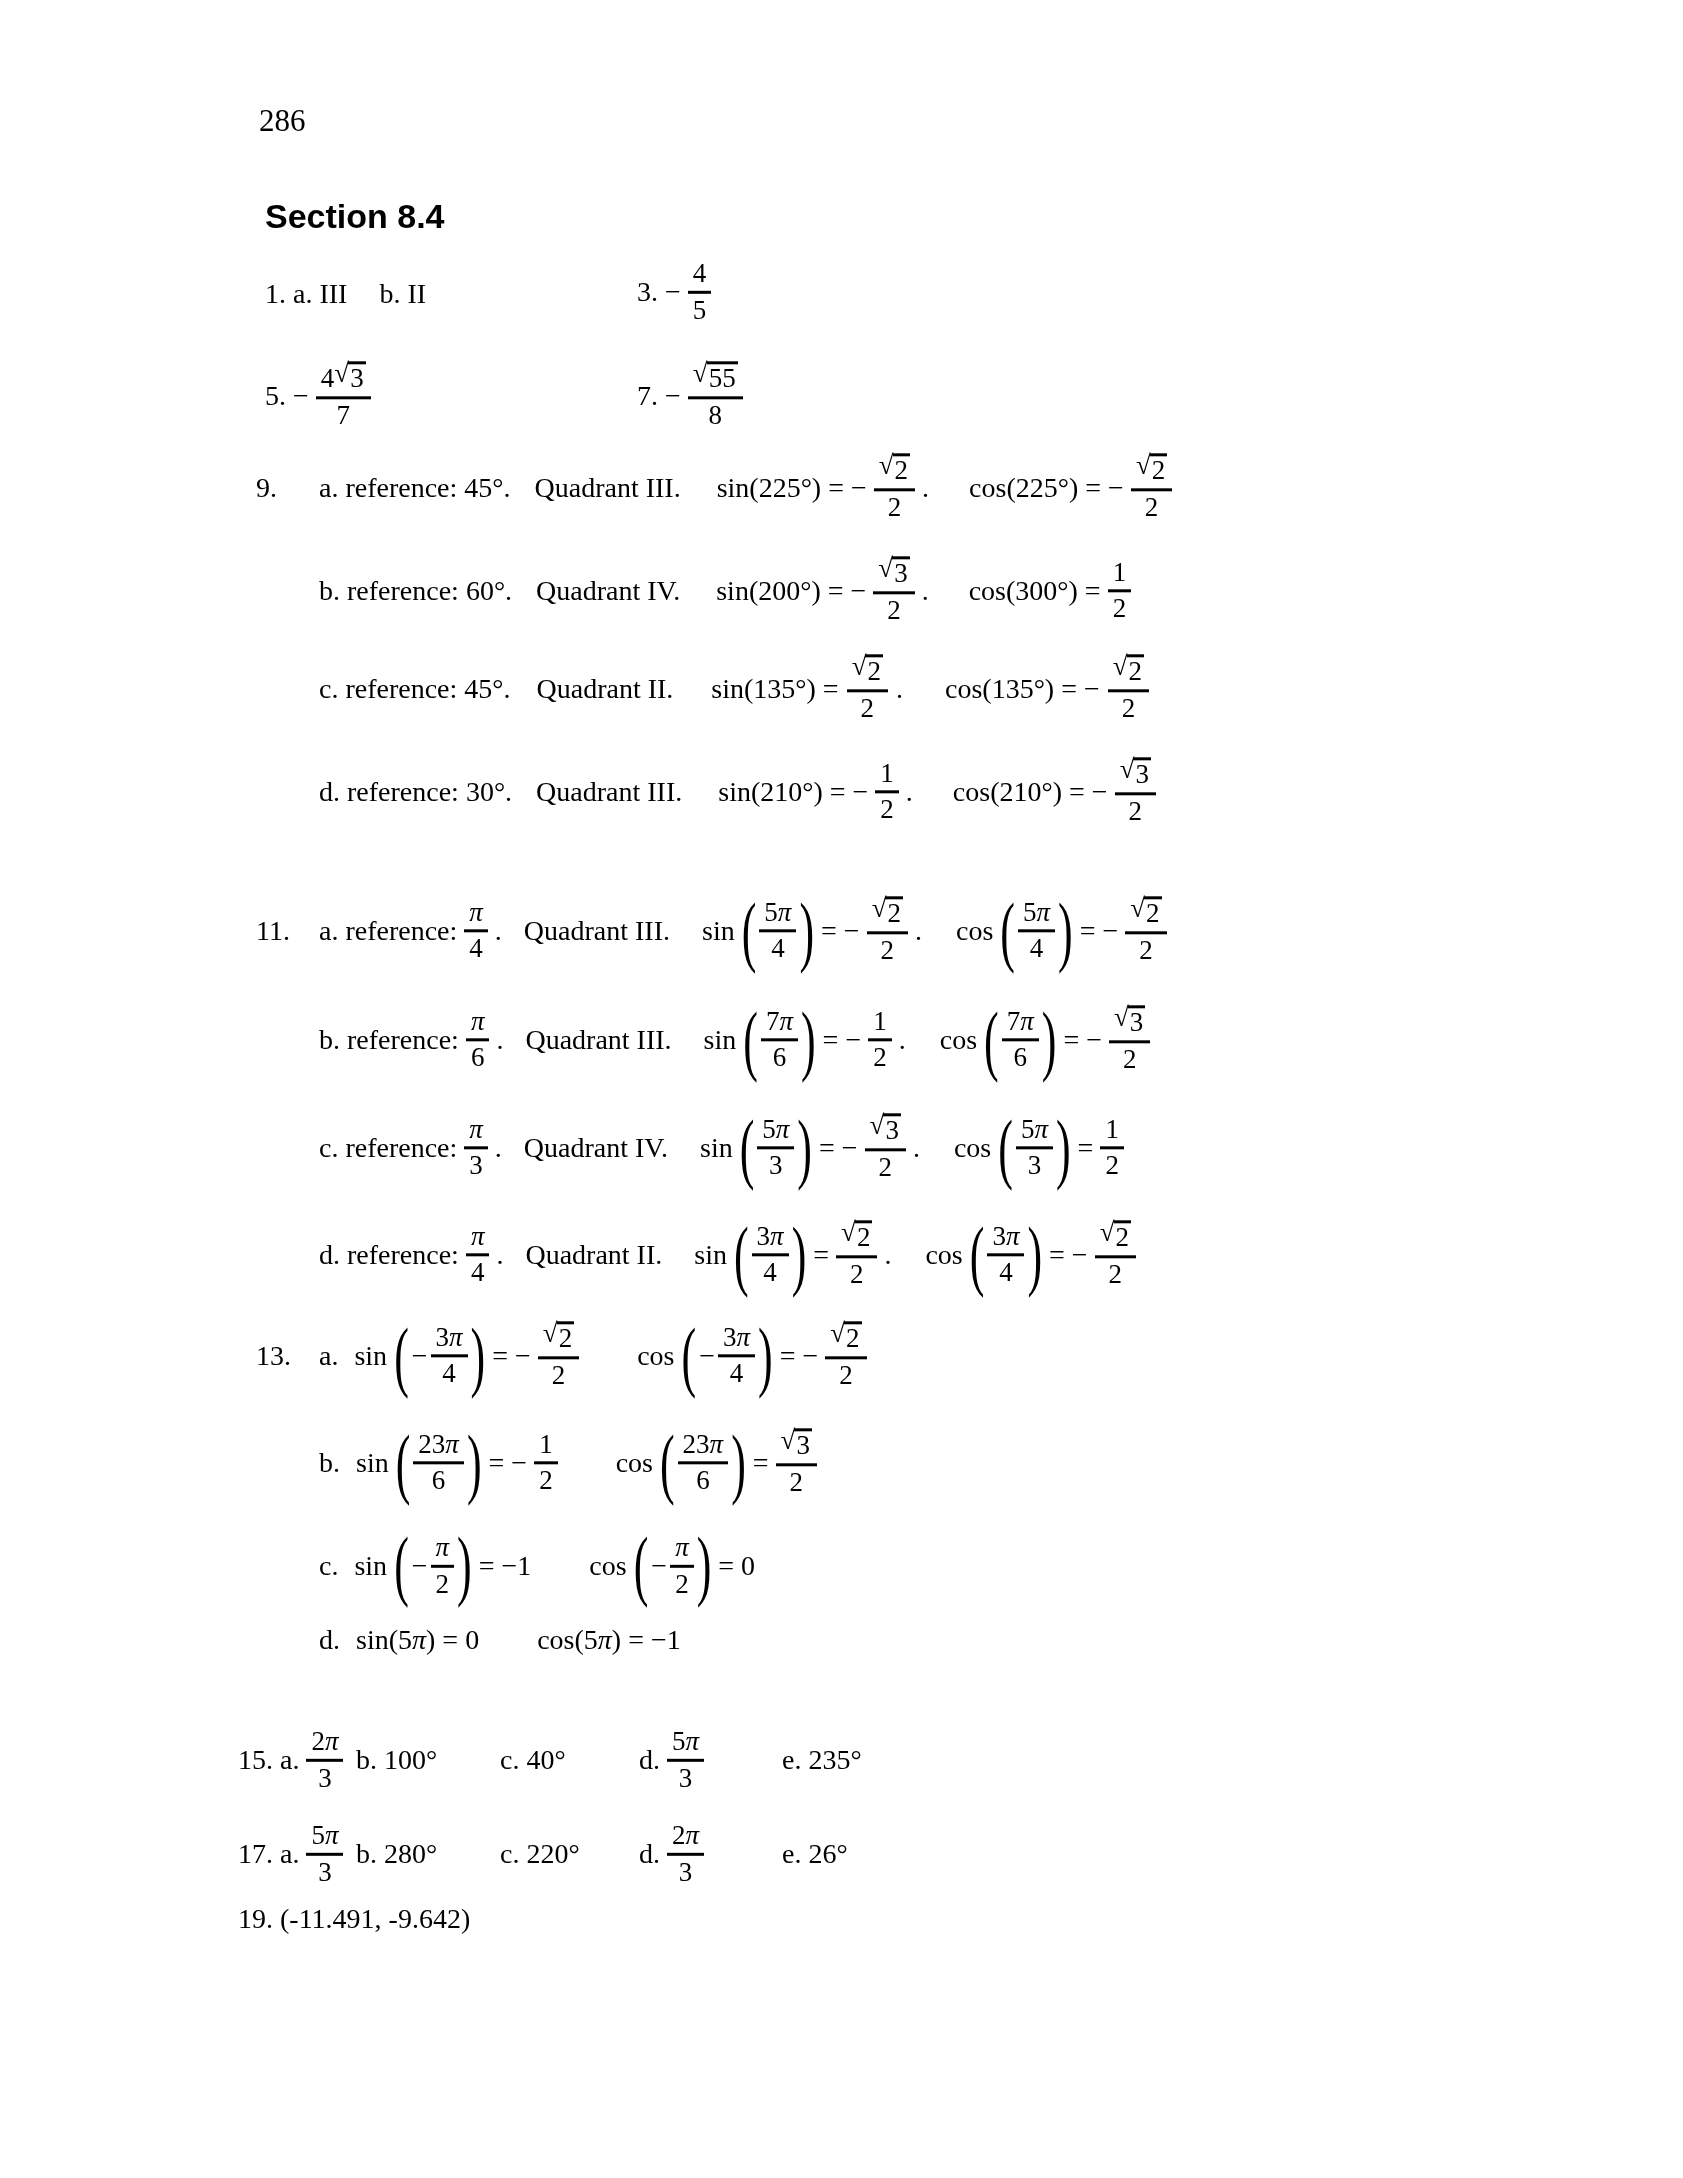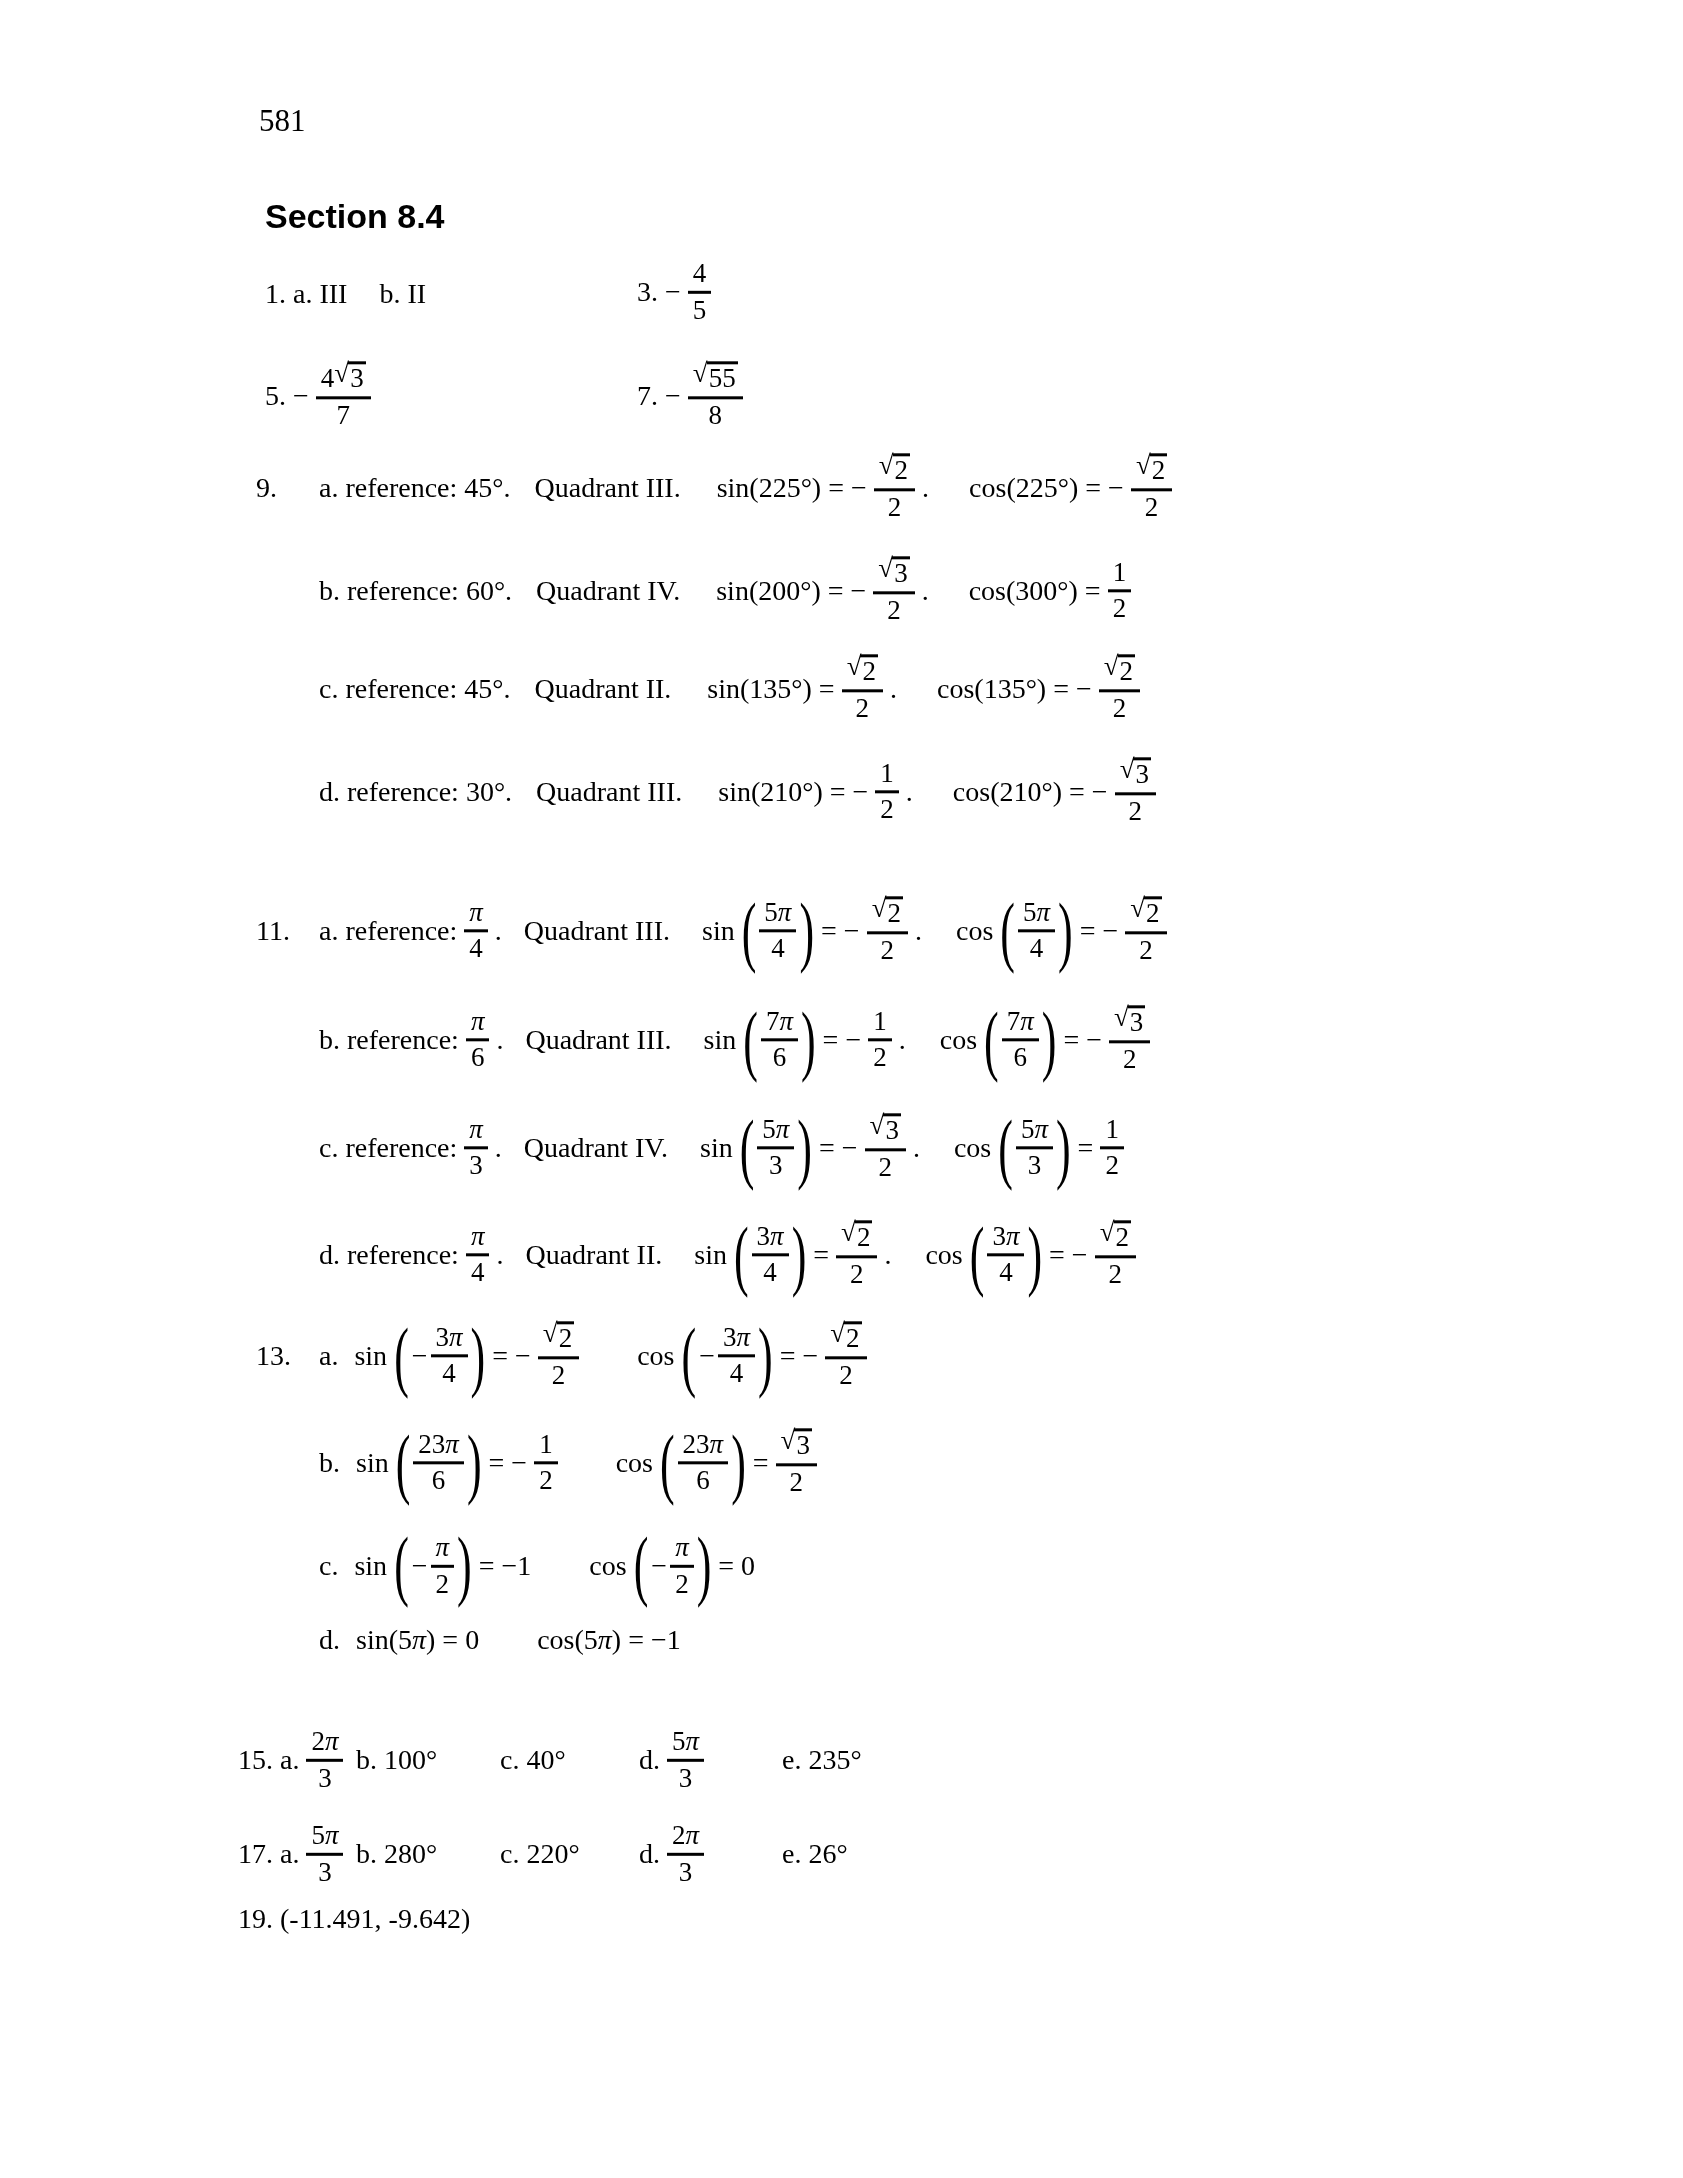--- a/index.html
+++ b/index.html
@@ -65,21 +65,21 @@
     transform: scaleY(1.8);
     transform-origin: 50% 50%;
     font-weight: 400;
   }
   i { font-style: italic; }
 </style>
 </head>
 <body>
 
 <div class="page">
-  <div class="row pagenum" style="left:259px; top:121px;">581</div>
+  <div class="row pagenum" style="left:259px; top:121px;">286</div>
   <div class="row heading" style="left:265px; top:217px;">Section 8.4</div>
 <div class="row" style="left: 265px; top: 294px;">
       <span class="mtext">1. a. III</span>
       <span class="gap" style="width: 18px;"></span>
       <span class="mtext">b. II</span>
     </div>
     <div class="row" style="left: 637px; top: 292px;">
       <span class="mtext">3. −</span>
       <span class="frac">
         <span class="num">4</span>
@@ -156,21 +156,21 @@
         <span class="den">2</span>
       </span>
       <span class="mtext">.</span>
       <span class="gap" style="width: 26px;"></span>
       <span class="mtext">cos(300°) =</span>
       <span class="frac">
         <span class="num">1</span>
         <span class="den">2</span>
       </span>
     </div>
-    <div class="row" style="left: 319px; top: 689px;">
+    <div class="row" style="left: 319px; top: 689px; gap: 8px;">
       <span class="mtext">c. reference: 45°.</span>
       <span class="gap" style="width: 10px;"></span>
       <span class="mtext">Quadrant II.</span>
       <span class="gap" style="width: 22px;"></span>
       <span class="mtext">sin(135°) =</span>
       <span class="frac">
         <span class="num">
           <span class="sqrt">
             <span class="rsign">√</span>
             <span class="rad">2</span>

